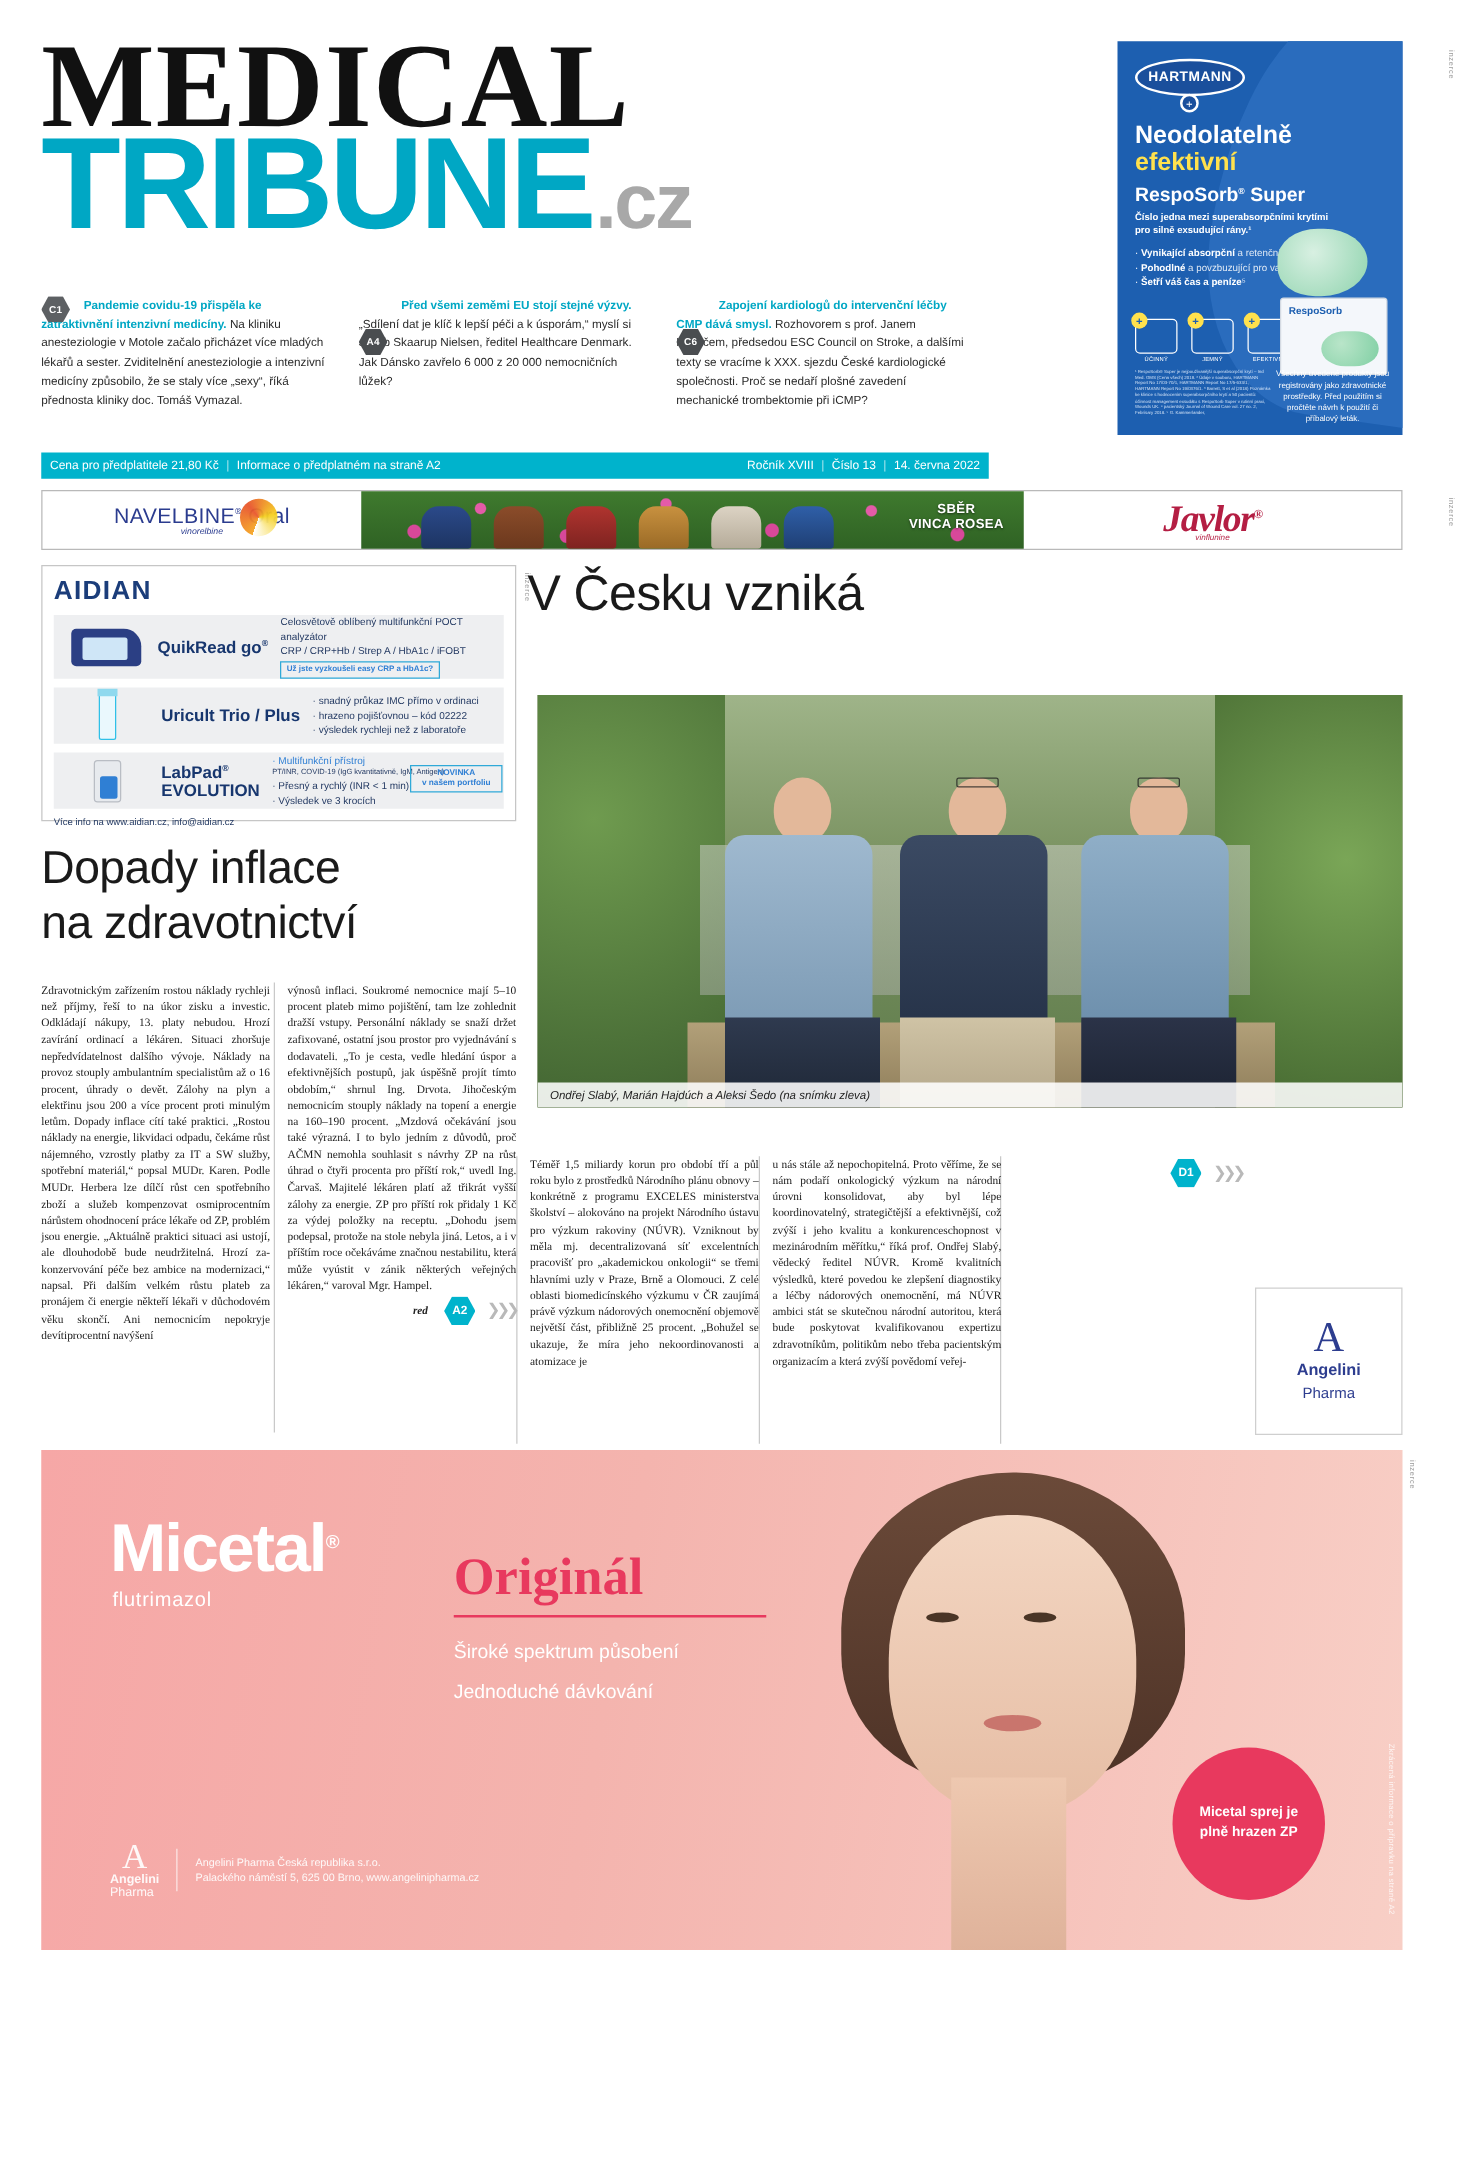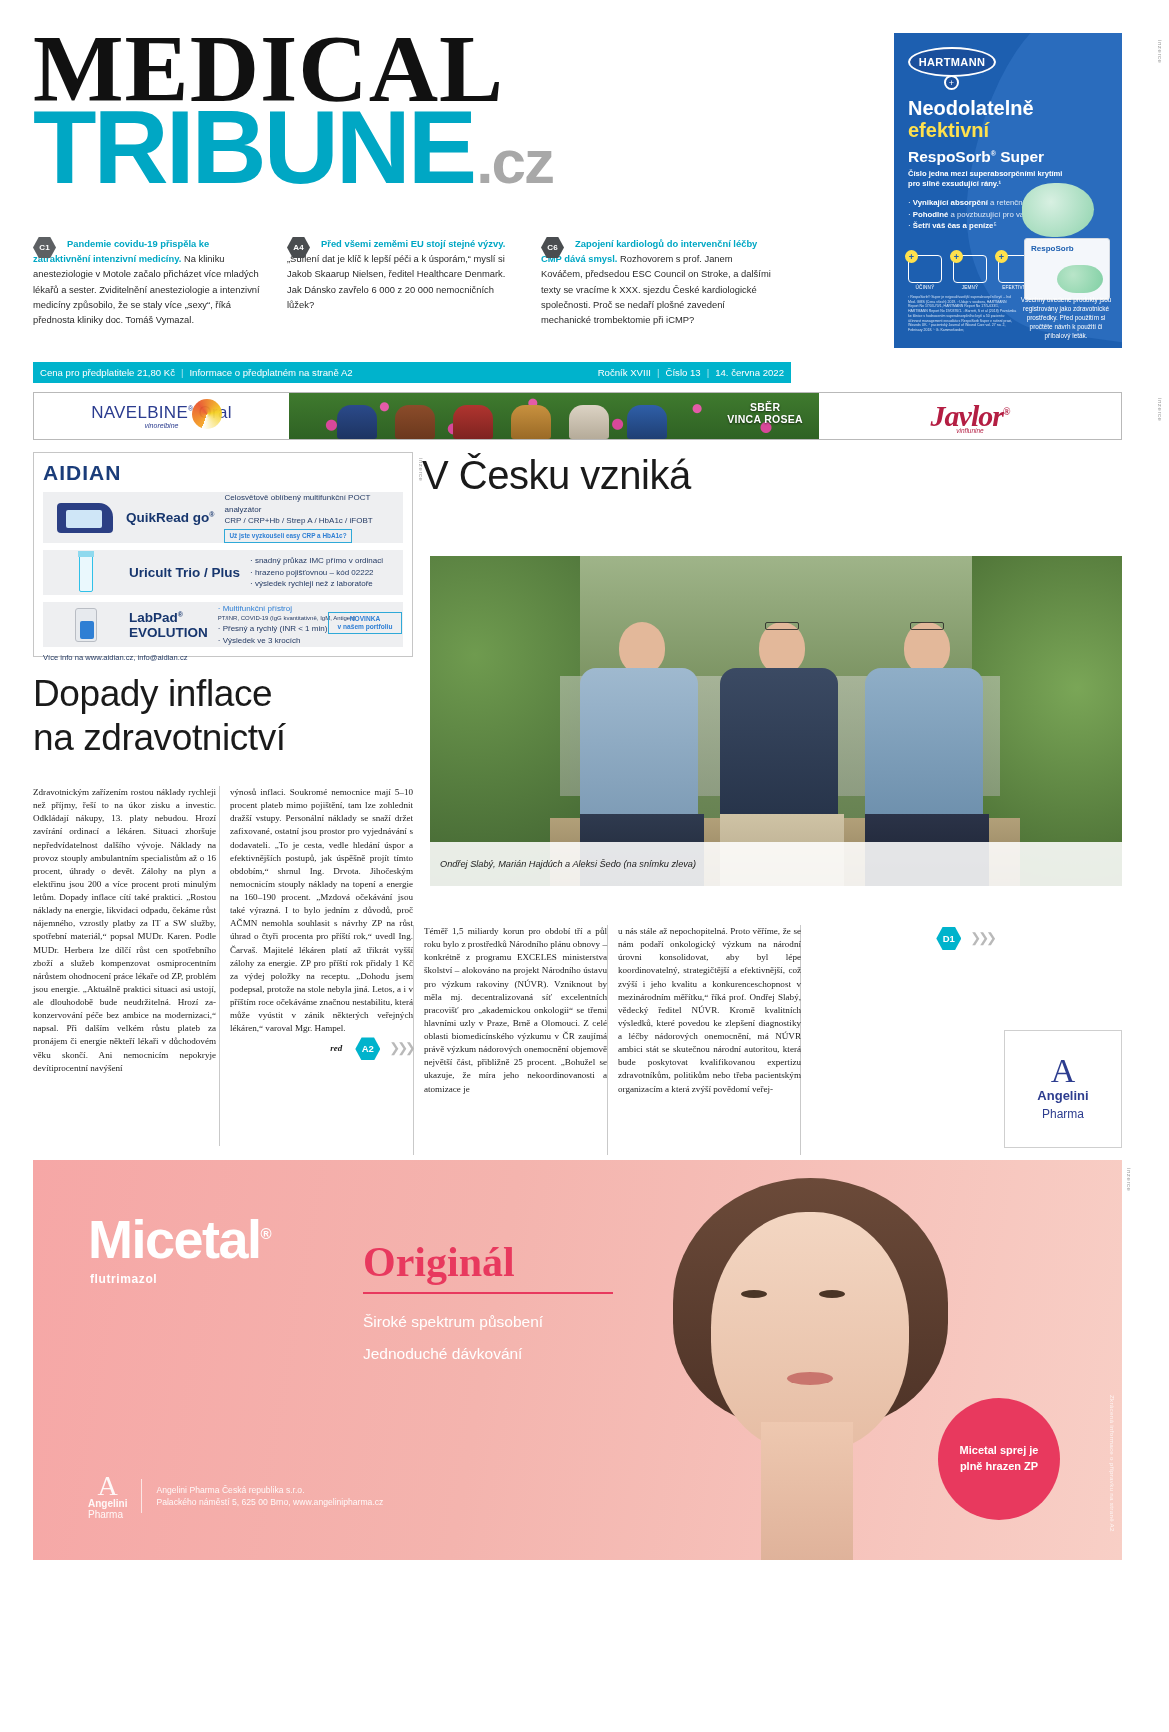--- a/index.html
+++ b/index.html
@@ -40,21 +40,21 @@
     text-indent:34px;
   }
   .teaser-lead { color:#00a7c4; font-weight:bold; }
   .hexbadge {
     position:absolute; left:0; top:1px; width:23px; height:21px;
     background:#5d6063; color:#fff; font-size:8px; font-weight:bold;
     display:flex; align-items:center; justify-content:center;
     clip-path:polygon(25% 0,75% 0,100% 50%,75% 100%,25% 100%,0 50%);
     letter-spacing:0.2px;
   }
-  .hexbadge.dark { background:#4a4d50; }
+  .hexbadge.dark { background:#4a4d50;margin-top:26px; }
 
   
   .pricebar {
     position:absolute; left:33px; top:362px; width:758px; height:21px;
     background:#00b3cc; color:#fff;
     display:flex; align-items:center; justify-content:space-between;
     padding:0 7px; font-size:9.6px;
   }
   .pricebar .sep { opacity:.65; margin:0 6px; }
   .pb-left, .pb-right { display:flex; align-items:center; white-space:nowrap; }
@@ -214,21 +214,21 @@
   .p1 .p-body { background:linear-gradient(#9fb9cf,#7e9cb6); }
   .p1 .p-legs { background:linear-gradient(#2f3a4f,#1e2736); }
   .p2 { left:290px; }
   .p2 .p-body { background:linear-gradient(#3b4a63,#27344a); }
   .p2 .p-legs { background:linear-gradient(#cfc3a5,#b3a689); }
   .p3 { left:435px; }
   .p3 .p-body { background:linear-gradient(#8faec7,#6e90ad); }
   .p3 .p-legs { background:linear-gradient(#2b3348,#1b2231); }
   .glasses { width:34px; height:8px; margin:18px auto 0; border:1.6px solid #222; border-radius:2px; opacity:.8; }
   .ph-caption {
-    position:absolute; left:0; bottom:0; width:100%; padding:17px 10px;
+    position:absolute; left:0; bottom:0; width:100%; padding:5px 10px;
     background:rgba(255,255,255,.88); font-size:9.2px; color:#222; font-style:italic;
   }
   .ph-credit {
     position:absolute; right:-12px; top:40px; writing-mode:vertical-rl;
     font-size:6px; color:#8a8a8a; letter-spacing:.4px;
   }
 
   
   .sec-head {
     position:absolute; left:33px; top:672px; width:380px;
@@ -270,21 +270,21 @@
   .ang-t2 { font-size:12px; color:#2d3d8f; }
 
   
   .micetal {
     position:absolute; left:33px; top:1160px; width:1089px; height:400px;
     background:linear-gradient(100deg,#f6a7a6 0%,#f4b4ae 42%,#f8cfc6 100%);
     overflow:hidden;
   }
   .mc-name { position:absolute; left:55px; top:48px; font-size:54px; font-weight:bold; color:#fff; letter-spacing:-1.5px; }
   .mc-name sup { font-size:15px; }
-  .mc-sub { position:absolute; left:57px; top:112px; font-size:12px; font-weight:bold; color:#fff; letter-spacing:.6px; }
+  .mc-sub { position:absolute; left:57px; top:112px; font-size:16px; font-weight:normal; color:#fff; letter-spacing:.6px; }
   .mc-orig {
     position:absolute; left:330px; top:78px; font-family:"Liberation Serif",serif;
     font-weight:bold; font-size:42px; color:#e8395e;
   }
   .mc-rule { position:absolute; left:330px; top:132px; width:250px; height:1.6px; background:#e8395e; }
   .mc-bul { position:absolute; left:330px; top:146px; width:300px; color:#fff; font-size:15.5px; line-height:2.05; }
   .mc-face {
     position:absolute; left:600px; top:0; width:430px; height:400px; overflow:hidden;
   }
   .mc-hair { position:absolute; left:40px; top:18px; width:275px; height:250px;

